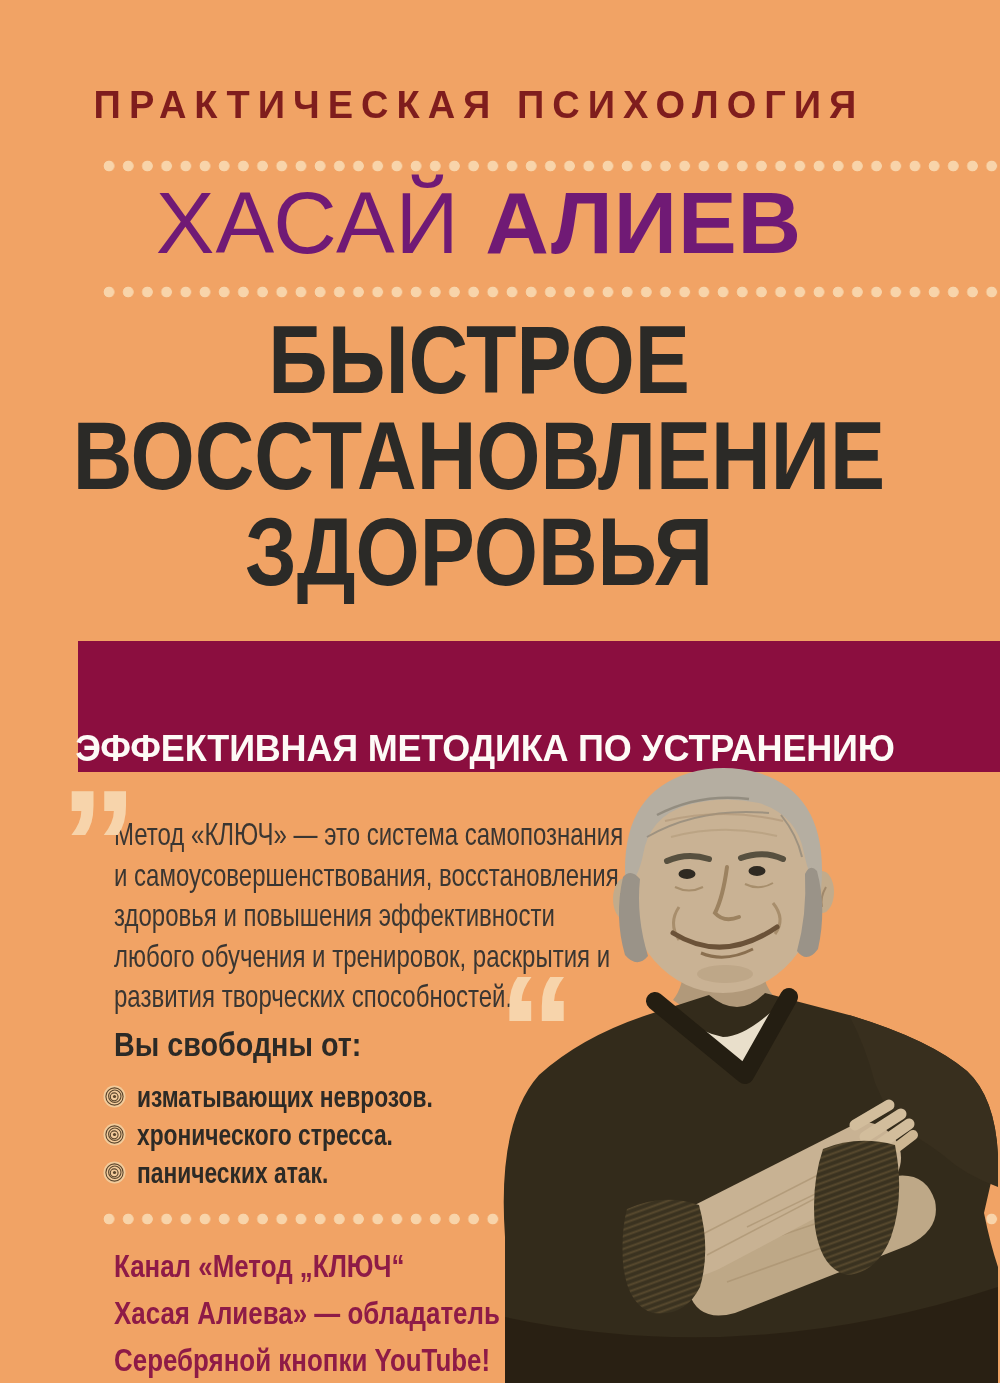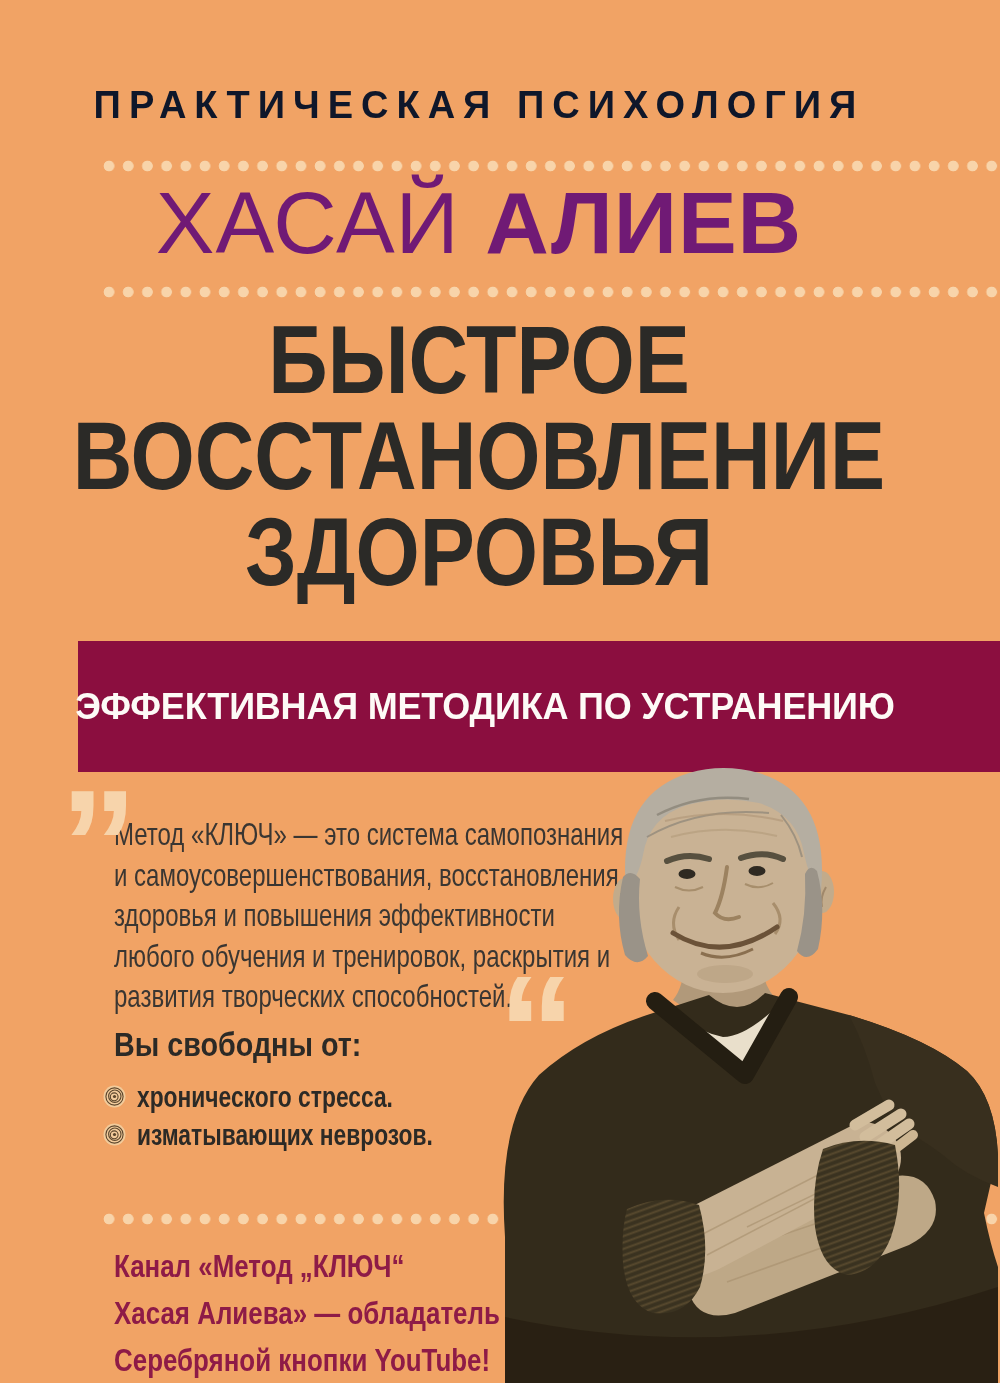--- a/index.html
+++ b/index.html
@@ -10,36 +10,36 @@
   }
   .abs{position:absolute;}
   
   .dots{
     position:absolute;height:12px;z-index:1;
     background-image:radial-gradient(circle at 6px 6px,#f8d4aa 5px,rgba(0,0,0,0) 5.7px);
     background-size:19.2px 12px;background-repeat:repeat-x;
   }
   .kicker{
     top:84px;left:0;width:958px;text-align:center;
-    font-size:38px;font-weight:700;letter-spacing:8px;color:#0f172a;z-index:3;
+    font-size:38px;font-weight:700;letter-spacing:8px;color:#7f1d1d;z-index:3;
   }
   .author{
     top:179px;left:0;width:958px;text-align:center;line-height:1;
     font-size:88px;color:#701a75;letter-spacing:1px;z-index:3;white-space:nowrap;
   }
   .author .first{font-weight:400;}
   .author .last{font-weight:800;}
   .title{
     top:312px;left:0;width:958px;text-align:center;
     font-size:96px;line-height:96px;font-weight:800;color:#2b2a27;
     transform:scaleX(.86);transform-origin:50% 0;z-index:3;white-space:nowrap;
   }
   .banner{
     top:641px;left:78px;right:0;height:131px;background:#8b0e3f;z-index:2;
-    display:flex;flex-direction:column;justify-content:center;align-items:center;
+    display:flex;flex-direction:row;justify-content:center;align-items:flex-end;
     padding-right:108px;box-sizing:border-box;
     color:#fdfaf6;font-weight:700;font-size:36px;line-height:46px;
     letter-spacing:-0.2px;white-space:nowrap;
   }
   .quote-mark{
     font-size:155px;line-height:1;color:#f7d4ab;z-index:4;
     font-weight:700;font-family:"Liberation Sans",sans-serif;
   }
   .quote{
     top:814px;left:114px;width:700px;
@@ -101,39 +101,49 @@
     <div>здоровья и повышения эффективности</div>
     <div>любого обучения и тренировок, раскрытия и</div>
     <div>развития творческих способностей.</div>
   </div>
 
   <div class="abs quote-mark" style="top:953px;left:498px;">“</div>
 
   <div class="abs freedoms-heading">Вы свободны от:</div>
 
   <div class="abs freedoms-list">
+    <div class="freedom-item">
+      <svg class="spiral" viewBox="0 0 23 23">
+        <circle cx="11.5" cy="11.5" r="11" fill="#f2cb9b"></circle>
+        <circle cx="11.5" cy="11.5" r="8.6" fill="none" stroke="#5a452c" stroke-width="1.1"></circle>
+        <circle cx="11.8" cy="11.2" r="6.2" fill="none" stroke="#5a452c" stroke-width="1.1"></circle>
+        <circle cx="11.2" cy="11.8" r="3.9" fill="none" stroke="#5a452c" stroke-width="1.1"></circle>
+        <circle cx="11.5" cy="11.5" r="1.6" fill="#5a452c"></circle>
+      </svg>
+      <span class="label">изматывающих неврозов.</span>
+    </div>
     <div class="freedom-item">
       <svg class="spiral" viewBox="0 0 23 23">
         <circle cx="11.5" cy="11.5" r="11" fill="#f2cb9b"></circle>
         <circle cx="11.5" cy="11.5" r="8.6" fill="none" stroke="#5a452c" stroke-width="1.1"></circle>
         <circle cx="11.8" cy="11.2" r="6.2" fill="none" stroke="#5a452c" stroke-width="1.1"></circle>
         <circle cx="11.2" cy="11.8" r="3.9" fill="none" stroke="#5a452c" stroke-width="1.1"></circle>
         <circle cx="11.5" cy="11.5" r="1.6" fill="#5a452c"></circle>
       </svg>
       <span class="label">хронического стресса.</span>
     </div>
     <div class="freedom-item">
       <svg class="spiral" viewBox="0 0 23 23">
         <circle cx="11.5" cy="11.5" r="11" fill="#f2cb9b"></circle>
         <circle cx="11.5" cy="11.5" r="8.6" fill="none" stroke="#5a452c" stroke-width="1.1"></circle>
         <circle cx="11.8" cy="11.2" r="6.2" fill="none" stroke="#5a452c" stroke-width="1.1"></circle>
         <circle cx="11.2" cy="11.8" r="3.9" fill="none" stroke="#5a452c" stroke-width="1.1"></circle>
         <circle cx="11.5" cy="11.5" r="1.6" fill="#5a452c"></circle>
       </svg>
-      <span class="label">изматывающих неврозов.</span>
+      <span class="label">панических атак.</span>
     </div>
   </div>
 
   <div class="dots" style="top:1213px;left:103px;right:0;"></div>
 
   <div class="abs footer-note">
     <div>Канал «Метод „КЛЮЧ“</div>
     <div>Хасая Алиева» — обладатель</div>
     <div>Серебряной кнопки YouTube!</div>
   </div>

